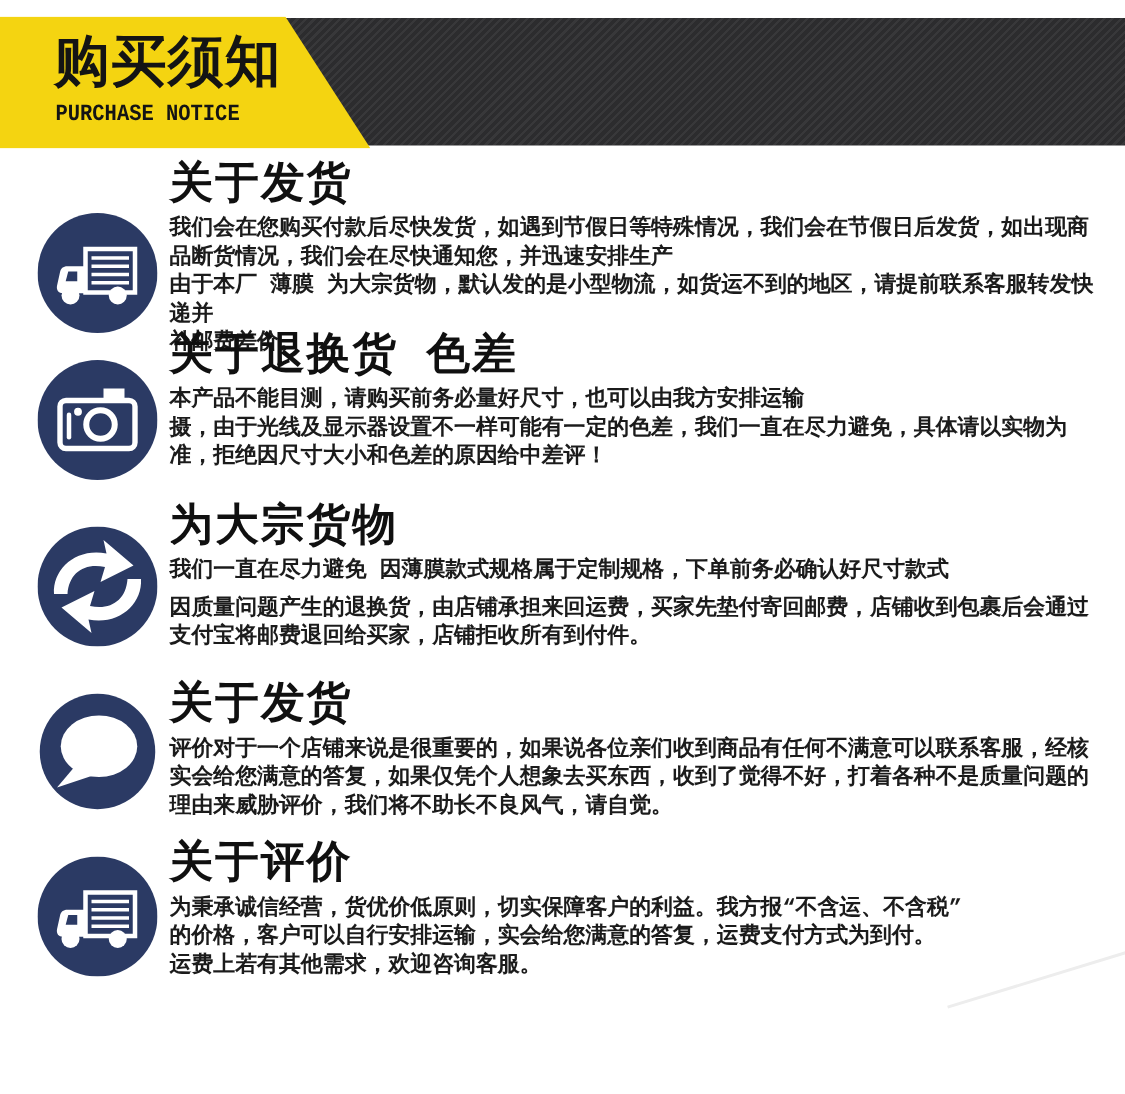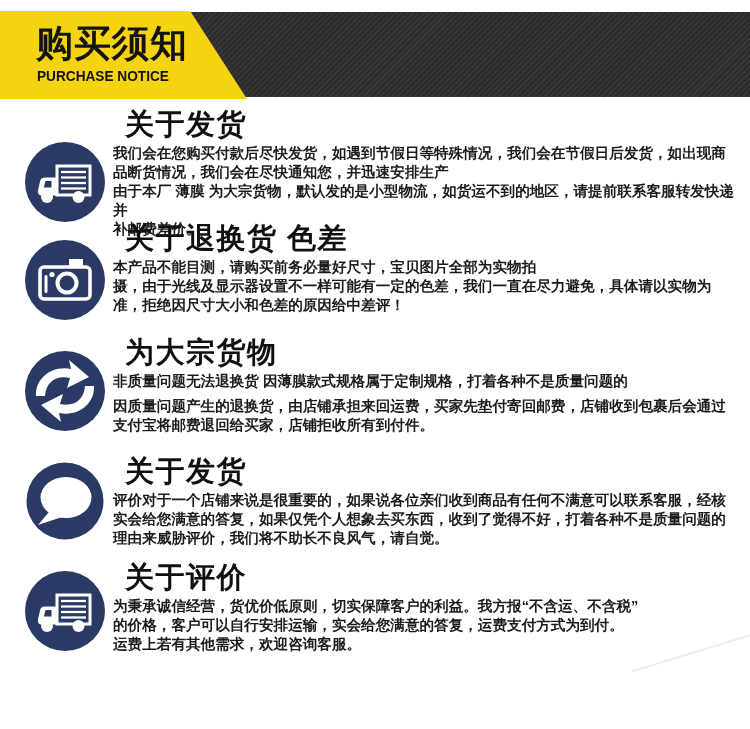--- a/index.html
+++ b/index.html
@@ -1,18 +1,18 @@
 <!DOCTYPE html>
 <html><head>
 <meta charset="utf-8">
 <style>
   html,body{margin:0;padding:0;background:#fff;}
   .page{
     position:relative;width:750px;height:729px;background:#fff;overflow:hidden;
-    font-family:Liberation Sans, sans-serif;
+    font-family:Liberation Mono, monospace;
   }
   
   .banner-dark{
     position:absolute;left:0;top:12px;width:750px;height:85px;
     background-color:#2c2c2e;
     background-image:repeating-linear-gradient(135deg,
       rgba(255,255,255,0.06) 0px, rgba(255,255,255,0.06) 1.5px,
       rgba(255,255,255,0) 1.5px, rgba(255,255,255,0) 4px);
   }
   .banner-yellow{
@@ -26,21 +26,21 @@
   }
   .banner-sub{
     margin:2px 0 0 37px;font-size:15.5px;font-weight:700;letter-spacing:0;
     color:#141414;transform:scaleX(.88);transform-origin:left center;white-space:nowrap;
   }
   
   .icon{position:absolute;left:25px;width:80px;height:80px;}
   .icon svg{display:block;width:80px;height:80px;}
   .sec{position:absolute;left:113px;width:629px;}
   .sec h2{
-    margin:0 0 2px 12px;font-size:29px;line-height:36px;font-weight:700;
+    margin:0 0 2px 0;font-size:29px;line-height:36px;font-weight:700;
     color:#101010;letter-spacing:1.5px;
   }
   .sec p{
     margin:0;font-size:14.6px;line-height:19px;font-weight:700;color:#1b1b1b;
     white-space:pre-line;
   }
   .sec p.gap{margin-top:6px;}
   
   .wm{
     position:absolute;left:629px;top:652px;width:126px;height:2px;
@@ -87,35 +87,35 @@
       <circle cx="40" cy="40" r="40" fill="#2B3A64"></circle>
       <rect x="15" y="27" width="50" height="32" rx="4" fill="#2B3A64" stroke="#fff" stroke-width="3.6"></rect>
       <rect x="44" y="19" width="14" height="8" fill="#fff"></rect>
       <circle cx="42" cy="43" r="9.5" fill="none" stroke="#fff" stroke-width="4"></circle>
       <circle cx="27" cy="34.5" r="2.6" fill="#fff"></circle>
       <rect x="19.5" y="35" width="3" height="18" rx="1.5" fill="#fff"></rect>
     </svg>
   </div>
   <div class="sec" style="top:220px">
     <h2>关于退换货 色差</h2>
-    <p>本产品不能目测，请购买前务必量好尺寸，宝贝图片全部为实物拍
+    <p>本产品不能目测，请购买前务必量好尺寸，也可以由我方安排运输
 摄，由于光线及显示器设置不一样可能有一定的色差，我们一直在尽力避免，具体请以实物为
 准，拒绝因尺寸大小和色差的原因给中差评！</p>
   </div>
 
   <div class="icon" style="top:351px">
     <svg viewBox="0 0 80 80">
       <circle cx="40" cy="40" r="40" fill="#2B3A64"></circle>
       <path d="M11,45 C10,28 26,14 46,18 L44,9 L64,26 L42,37 L45,27 C31,24 21,31 20,45 Z" fill="#fff"></path>
       <path d="M11,45 C10,28 26,14 46,18 L44,9 L64,26 L42,37 L45,27 C31,24 21,31 20,45 Z" fill="#fff" transform="rotate(180 40 40)"></path>
     </svg>
   </div>
   <div class="sec" style="top:334px">
     <h2>为大宗货物</h2>
-    <p>非质量问题无法退换货 因薄膜款式规格属于定制规格，打着各种不是质量问题的</p>
+    <p>我们一直在尽力避免 因薄膜款式规格属于定制规格，下单前务必确认好尺寸款式</p>
     <p class="gap">因质量问题产生的退换货，由店铺承担来回运费，买家先垫付寄回邮费，店铺收到包裹后会通过
 支付宝将邮费退回给买家，店铺拒收所有到付件。</p>
   </div>
 
   <div class="icon" style="top:461px">
     <svg viewBox="0 0 80 80">
       <circle cx="40" cy="40" r="38.5" fill="#2B3A64"></circle>
       <ellipse cx="41" cy="36.5" rx="25.5" ry="20.5" fill="#fff"></ellipse>
       <path d="M24,51 L13,64 L37,56 Z" fill="#fff"></path>
     </svg>

